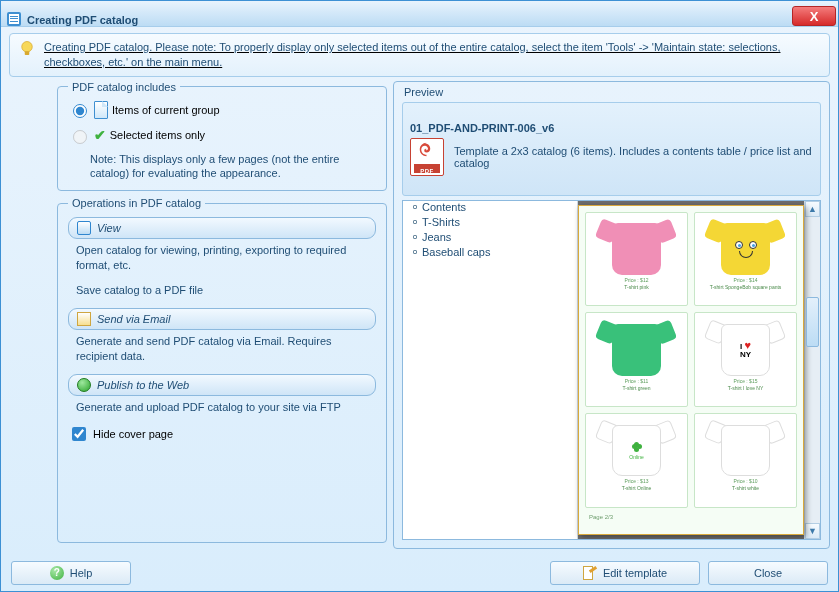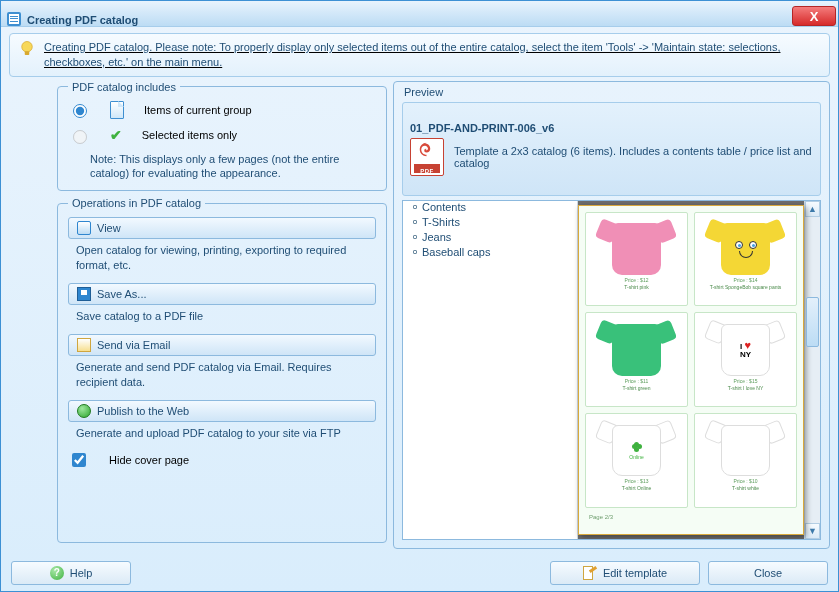--- a/index.html
+++ b/index.html
@@ -18,28 +18,28 @@
   .info-text { color: #1f4d74; line-height: 1.35; }
 
   .content { display: flex; gap: 6px; padding: 0 8px 8px 8px; height: 476px; margin-left: 48px; }
 
   fieldset { border: 1px solid #8cb9de; border-radius: 4px; margin: 0 0 6px 0; padding: 8px 10px 10px 10px; background: transparent; }
   legend { color: #1f4d74; padding: 0 4px; }
 
   .left-col { width: 340px; display: flex; flex-direction: column; }
   .right-col { flex: 1; display: flex; flex-direction: column; }
 
-  .radio-row, .check-row { display: flex; align-items: center; gap: 20px; margin-bottom: 8px; }
+  .radio-row, .check-row { display: flex; align-items: center; gap: 4px; margin-bottom: 8px; }
   .radio-row input, .check-row input { width: 14px; height: 14px; accent-color: #2f86cf; cursor: pointer; }
   .doc-icn { width: 14px; height: 18px; border: 1px solid #3e8fd1; background: linear-gradient(#fff,#cfe7f9); border-radius: 1px; position: relative; }
   .doc-icn::after { content: ""; position: absolute; right: -1px; top: -1px; border: 3px solid transparent; border-left-color: #cfe7f9; border-bottom-color: #cfe7f9; }
   .tick { color: #3fb23f; font-size: 14px; font-weight: bold; }
   .note { color: #1f4d74; margin-left: 22px; line-height: 1.3; }
 
-  .op-btn { display: flex; align-items: center; gap: 6px; height: 22px; padding: 0 8px; border: 1px solid #8cb9de; border-radius: 3px; background: linear-gradient(#f2f9ff,#cfe5f7); color: #1f4d74; cursor: pointer; margin-bottom: 4px; width: 100%; }
+  .op-btn { display: flex; align-items: center; gap: 6px; height: 22px; padding: 0 8px; border: 1px solid #8cb9de; border-radius: 9px; background: linear-gradient(#f2f9ff,#cfe5f7); color: #1f4d74; cursor: pointer; margin-bottom: 4px; width: 100%; font-style: italic; }
   .op-desc { color: #1f4d74; margin: 0 0 10px 8px; line-height: 1.35; }
 
   .icn-sm { width: 14px; height: 14px; position: relative; }
   .icn-view { background: linear-gradient(#fff,#bcdcf4); border: 1px solid #2f86cf; border-radius: 2px; }
   .icn-save { background: #2f86cf; border: 1px solid #1f5e96; }
   .icn-save::after { content: ""; position: absolute; inset: 2px 3px 5px 3px; background: #fff; }
   .icn-mail { background: linear-gradient(#fff,#f7df8f); border: 1px solid #cfa640; }
   .icn-globe { border-radius: 50%; background: radial-gradient(circle at 35% 30%, #9ee89e, #2da52d); border: 1px solid #1f7a1f; }
 
   .preview-box { flex: 1; border: 1px solid #8cb9de; border-radius: 4px; padding: 6px 8px 8px 8px; display: flex; flex-direction: column; height: 100%; }
@@ -137,24 +137,20 @@
 
       <fieldset style="flex:1;">
         <legend>Operations in PDF catalog</legend>
 
         <button class="op-btn">
           <span class="icn-sm icn-view"></span>
           <span>View</span>
         </button>
         <div class="op-desc">Open catalog for viewing, printing, exporting to required format, etc.</div>
 
-        <button class="op-btn">
-          <span class="icn-sm icn-save"></span>
-          <span>Save As...</span>
-        </button>
         <div class="op-desc">Save catalog to a PDF file</div>
 
         <button class="op-btn">
           <span class="icn-sm icn-mail"></span>
           <span>Send via Email</span>
         </button>
         <div class="op-desc">Generate and send PDF catalog via Email. Requires recipient data.</div>
 
         <button class="op-btn">
           <span class="icn-sm icn-globe"></span>

